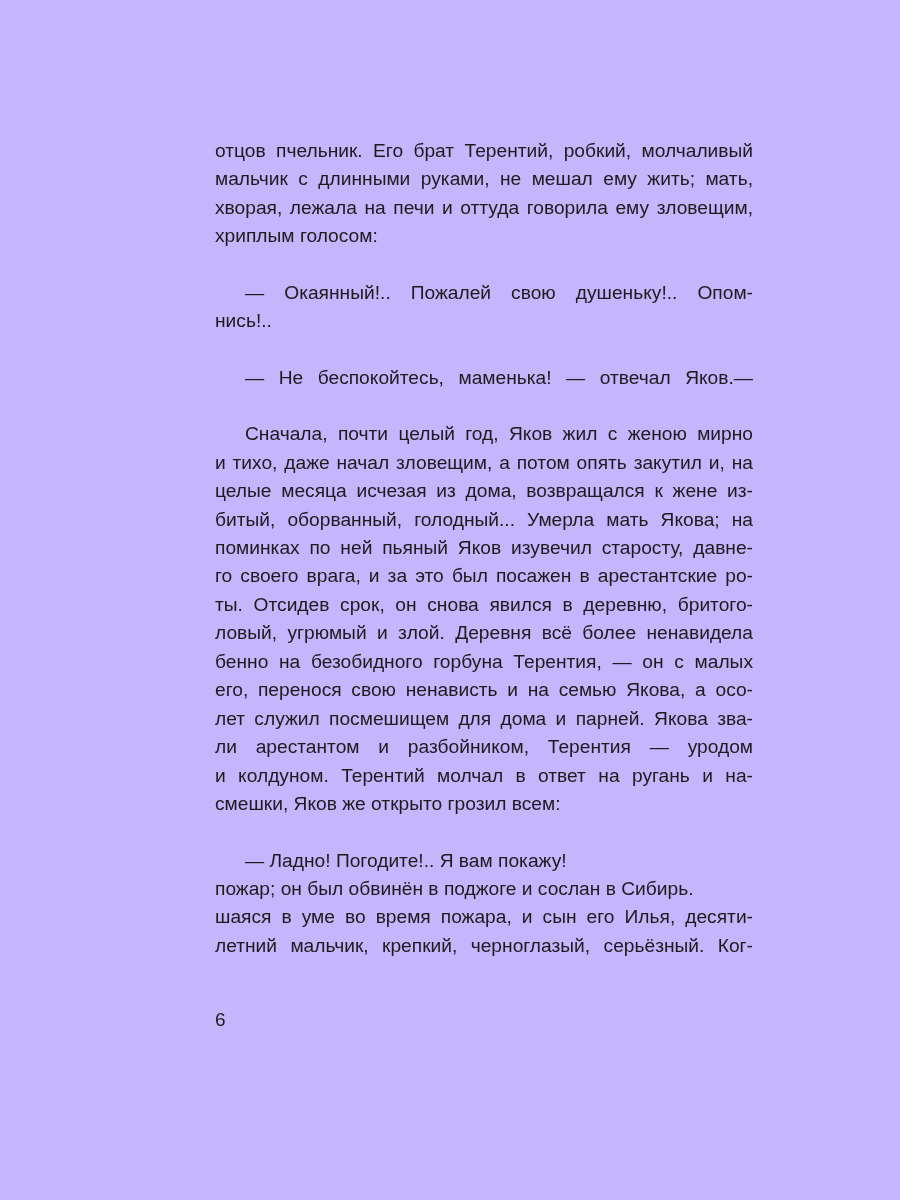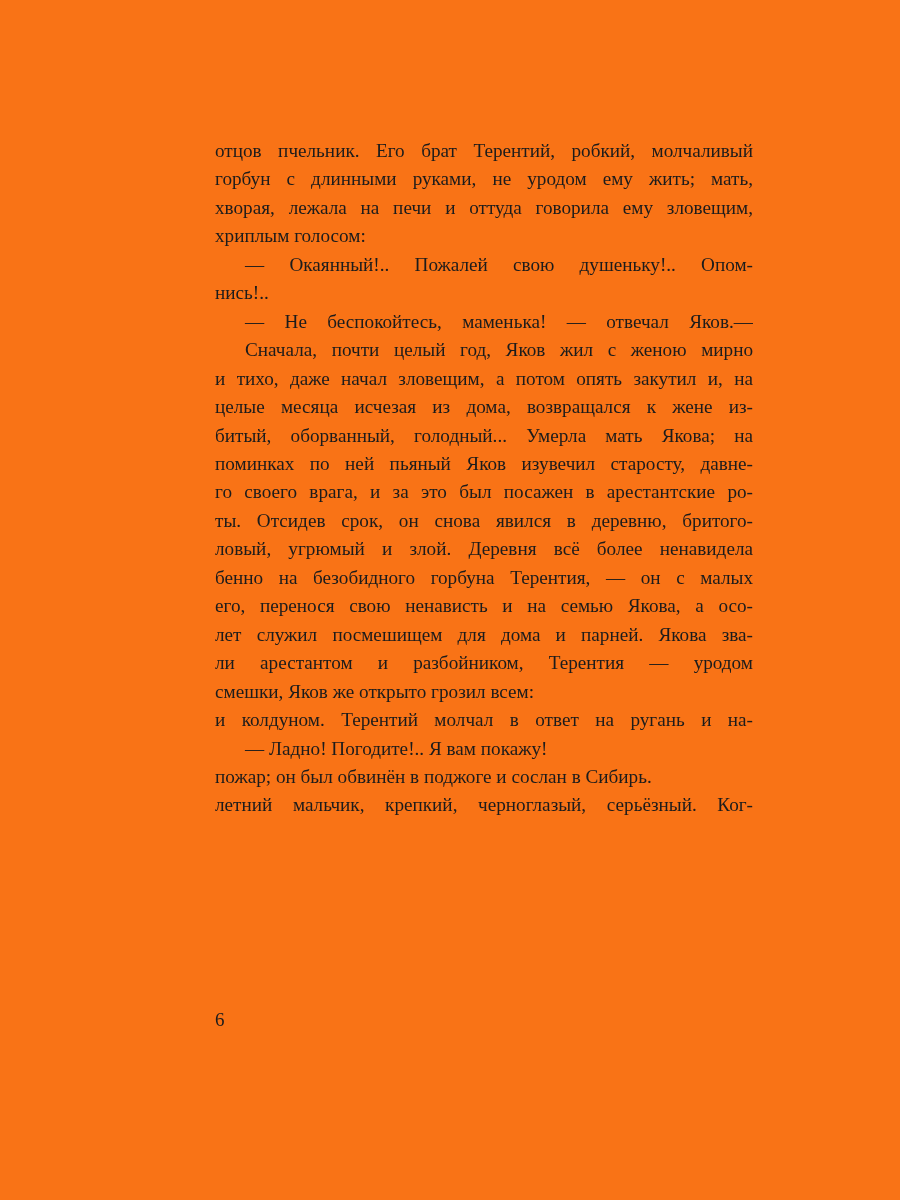--- a/index.html
+++ b/index.html
@@ -5,22 +5,22 @@
   * { box-sizing: border-box; }
   html, body {
     margin: 0;
     padding: 0;
     background: #ffffff;
   }
   .page {
     position: relative;
     width: 900px;
     height: 1200px;
-    background: #f97316;
-    font-family: Liberation Serif, serif;
+    background: #c4b5fd;
+    font-family: Liberation Sans, sans-serif;
     color: #1c1c1c;
     overflow: hidden;
   }
   .text-block {
     position: absolute;
     left: 215px;
     top: 137px;
     width: 538px;
     font-size: 19.2px;
     line-height: 28.45px;
@@ -29,53 +29,55 @@
     text-align: justify;
     text-align-last: justify;
     overflow: hidden;
     white-space: nowrap;
   }
   .line.last {
     text-align-last: left;
   }
   .line.first-indent {
     text-indent: 30px;
+    margin-top: 28px;
   }
   .page-number {
     position: absolute;
     left: 215px;
     top: 1008px;
     font-size: 19px;
     line-height: 24px;
   }
 </style>
 </head>
 <body>
 
 <div class="page">
   <div class="text-block">
       <div class="line">отцов пчельник. Его брат Терентий, робкий, молчаливый</div>
-      <div class="line">горбун с длинными руками, не уродом ему жить; мать,</div>
+      <div class="line">мальчик с длинными руками, не мешал ему жить; мать,</div>
       <div class="line">хворая, лежала на печи и оттуда говорила ему зловещим,</div>
       <div class="line last">хриплым голосом:</div>
       <div class="line first-indent">— Окаянный!.. Пожалей свою душеньку!.. Опом-</div>
       <div class="line last">нись!..</div>
       <div class="line first-indent">— Не беспокойтесь, маменька! — отвечал Яков.—</div>
       <div class="line first-indent">Сначала, почти целый год, Яков жил с женою мирно</div>
       <div class="line">и тихо, даже начал зловещим, а потом опять закутил и, на</div>
       <div class="line">целые месяца исчезая из дома, возвращался к жене из-</div>
       <div class="line">битый, оборванный, голодный... Умерла мать Якова; на</div>
       <div class="line">поминках по ней пьяный Яков изувечил старосту, давне-</div>
       <div class="line">го своего врага, и за это был посажен в арестантские ро-</div>
       <div class="line">ты. Отсидев срок, он снова явился в деревню, бритого-</div>
       <div class="line">ловый, угрюмый и злой. Деревня всё более ненавидела</div>
       <div class="line">бенно на безобидного горбуна Терентия, — он с малых</div>
       <div class="line">его, перенося свою ненависть и на семью Якова, а осо-</div>
       <div class="line">лет служил посмешищем для дома и парней. Якова зва-</div>
       <div class="line">ли арестантом и разбойником, Терентия — уродом</div>
+      <div class="line">и колдуном. Терентий молчал в ответ на ругань и на-</div>
       <div class="line last">смешки, Яков же открыто грозил всем:</div>
-      <div class="line">и колдуном. Терентий молчал в ответ на ругань и на-</div>
       <div class="line last first-indent">— Ладно! Погодите!.. Я вам покажу!</div>
       <div class="line last">пожар; он был обвинён в поджоге и сослан в Сибирь.</div>
+      <div class="line">шаяся в уме во время пожара, и сын его Илья, десяти-</div>
       <div class="line">летний мальчик, крепкий, черноглазый, серьёзный. Ког-</div>
     </div>
   <div class="page-number">6</div>
 </div>
 
 </body></html>

